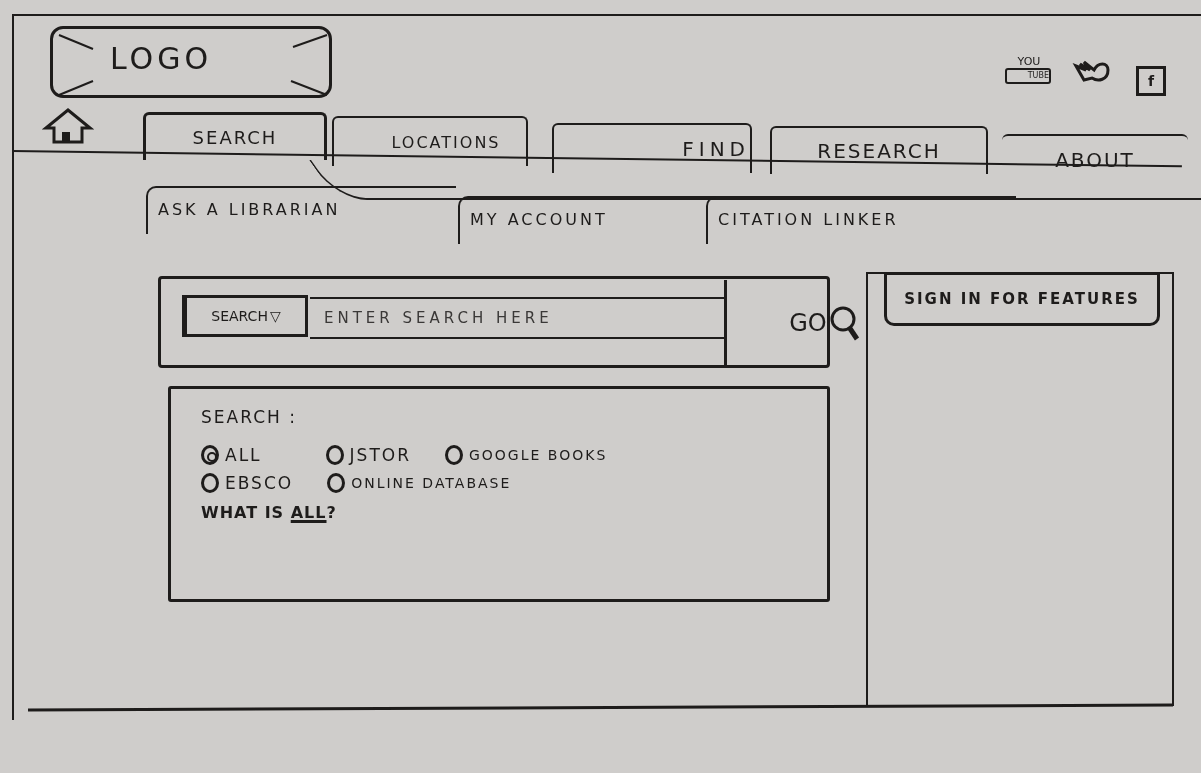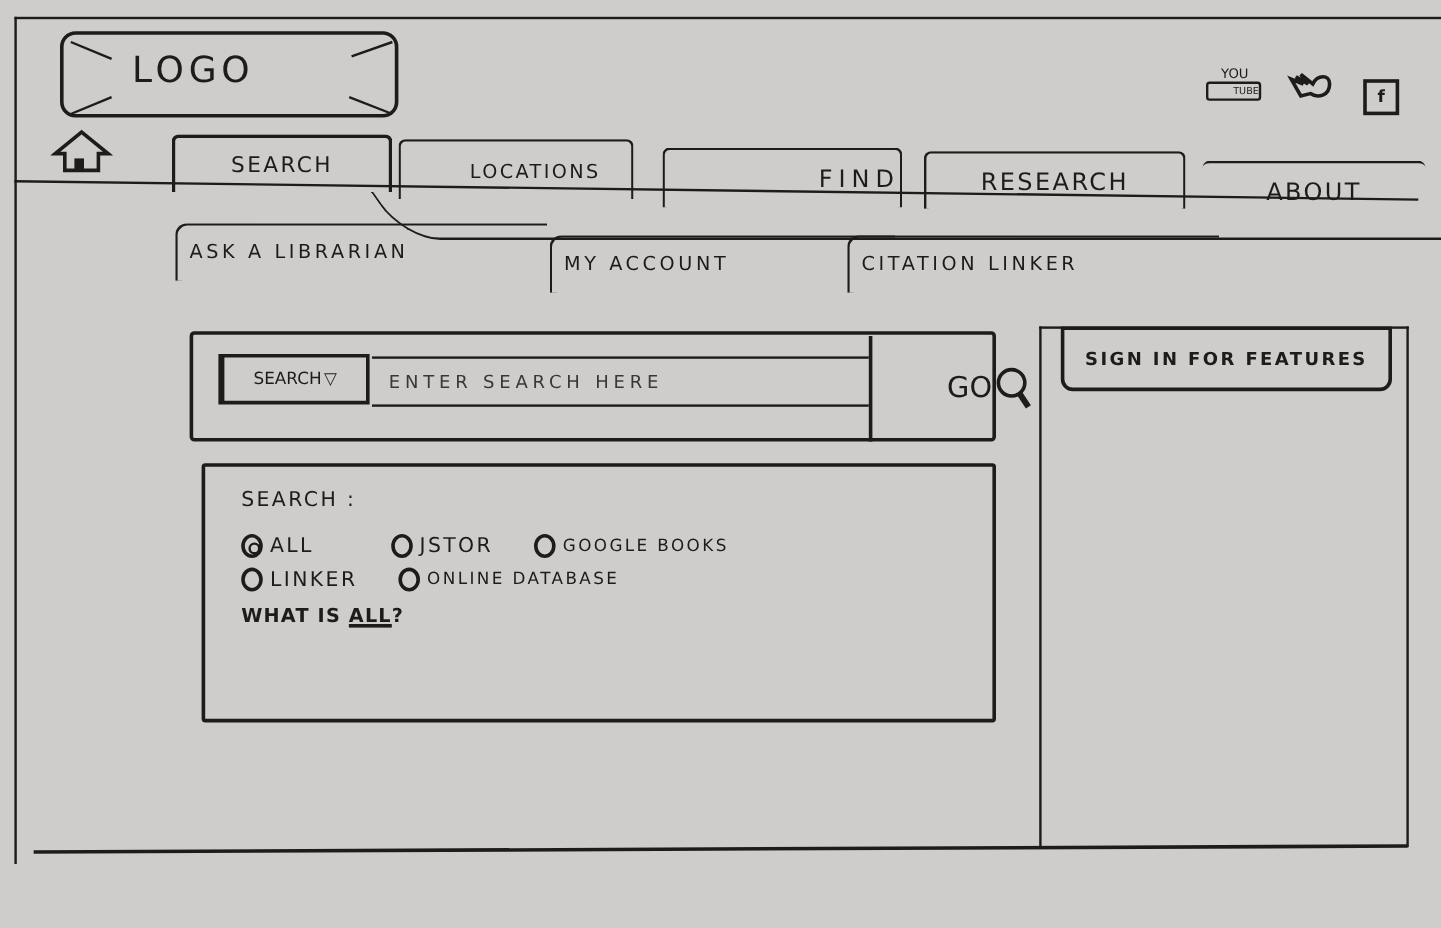--- a/index.html
+++ b/index.html
@@ -158,21 +158,21 @@
         <span>JSTOR</span>
       </label>
     <label class="radio small">
         <span class="circle"></span>
         <span>GOOGLE BOOKS</span>
       </label>
   </div>
   <div class="radio-row">
     <label class="radio">
         <span class="circle"></span>
-        <span>LINKER</span>
+        <span>EBSCO</span>
       </label>
     <label class="radio small">
         <span class="circle"></span>
         <span>ONLINE DATABASE</span>
       </label>
   </div>
   <div class="what-is">
     <span>WHAT IS </span><a href="#">ALL</a><span>?</span>
   </div>
 </div>

